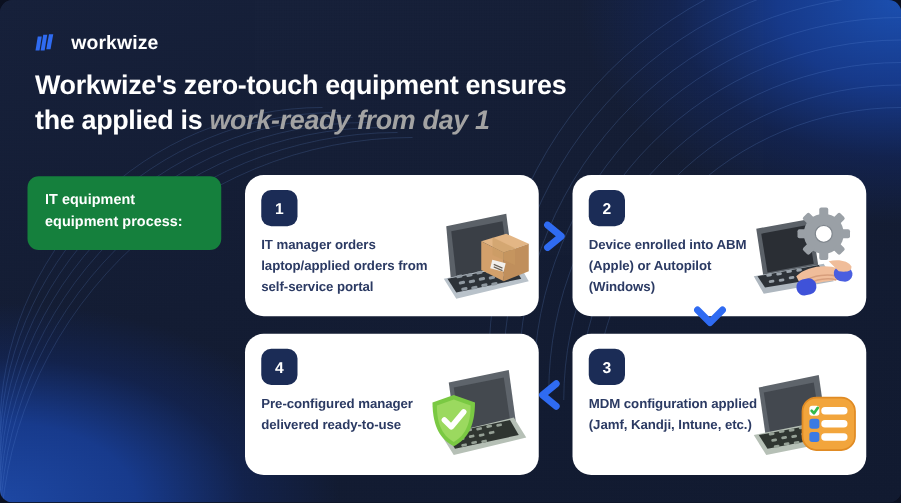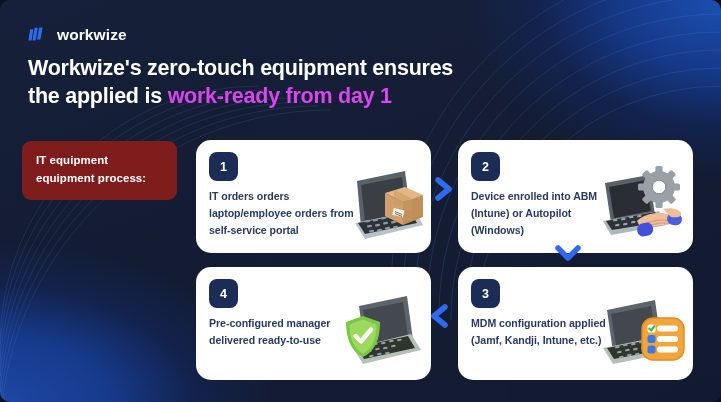--- a/index.html
+++ b/index.html
@@ -61,30 +61,30 @@
     position: absolute;
     left: 28px;
     top: 55px;
     width: 560px;
     color: #ffffff;
     font-size: 21.5px;
     line-height: 1.30;
     font-weight: 700;
     letter-spacing: -.25px;
   }
-  .headline .accent { color: #d946ef; }
+  .headline .accent { color: #a3a3a3; font-style: italic; }
   
   .proc-label {
     position: absolute;
     left: 22px;
     top: 141px;
     width: 155px;
     box-sizing: border-box;
     padding: 11px 14px 12px 14px;
-    background: #7f1d1d;
+    background: #15803d;
     border-radius: 9px;
     color: #ffffff;
     font-size: 11.5px;
     font-weight: 700;
     line-height: 1.55;
     letter-spacing: .05px;
   }
   
   .card {
     position: absolute;
@@ -189,21 +189,21 @@
     <span>the applied is </span><span class="accent">work-ready from day 1</span>
   </div>
 
   <div class="proc-label">
     <span>IT equipment</span><br>
     <span>equipment process:</span>
   </div>
 
   <div class="card card-1">
     <div class="num-badge">1</div>
-    <div class="card-text">IT orders orders laptop/employee orders from self-service portal</div>
+    <div class="card-text">IT manager orders laptop/applied orders from self-service portal</div>
     <svg class="card-art" viewBox="0 0 96 86">
       <g>
         <path d="M26 16 L74 6 L80 52 L30 62 Z" fill="#5b6168"></path>
         <path d="M30 20 L71 12 L76 48 L34 56 Z" fill="#3a3f46"></path>
         <path d="M24 58 L84 46 L92 60 L34 74 Z" fill="#b9c2ca"></path>
         <path d="M27 58 L80 48 L86 58 L34 69 Z" fill="#2d3238"></path>
         <g fill="#8e979f">
           <rect x="34" y="55" width="5" height="2.4" rx="1" transform="rotate(-10 36 56)"></rect>
           <rect x="42" y="54" width="5" height="2.4" rx="1" transform="rotate(-10 44 55)"></rect>
           <rect x="50" y="52" width="5" height="2.4" rx="1" transform="rotate(-10 52 53)"></rect>
@@ -224,21 +224,21 @@
         <path d="M72 37 L92 30 L92 52 L72 60 Z" fill="#c08f5c"></path>
         <path d="M63 24.8 L81 33.5 L81 47 L63 39 Z" fill="#c99a63" opacity=".55"></path>
         <rect x="62" y="44" width="11" height="7" fill="#f2f0ec" transform="rotate(14 67 47)"></rect>
         <path d="M64 46.5 L71 49.5 M64 48.5 L71 51.5" stroke="#6b6257" stroke-width=".9"></path>
       </g>
     </svg>
   </div>
 
   <div class="card card-2">
     <div class="num-badge">2</div>
-    <div class="card-text">Device enrolled into ABM (Intune) or Autopilot (Windows)</div>
+    <div class="card-text">Device enrolled into ABM (Apple) or Autopilot (Windows)</div>
     <svg class="card-art" viewBox="0 0 96 86">
       <g>
         <path d="M12 18 L56 10 L62 50 L18 58 Z" fill="#5b6168"></path>
         <path d="M16 22 L53 15 L58 46 L21 53 Z" fill="#2a2e34"></path>
         <path d="M10 56 L66 46 L74 60 L18 70 Z" fill="#aeb7bf"></path>
         <path d="M13 56 L62 47 L68 57 L19 65 Z" fill="#2d3238"></path>
         <g fill="#9aa3ab">
           <rect x="20" y="54" width="4.5" height="2.2" rx="1" transform="rotate(-10 22 55)"></rect>
           <rect x="28" y="53" width="4.5" height="2.2" rx="1" transform="rotate(-10 30 54)"></rect>
           <rect x="36" y="51" width="4.5" height="2.2" rx="1" transform="rotate(-10 38 52)"></rect>

